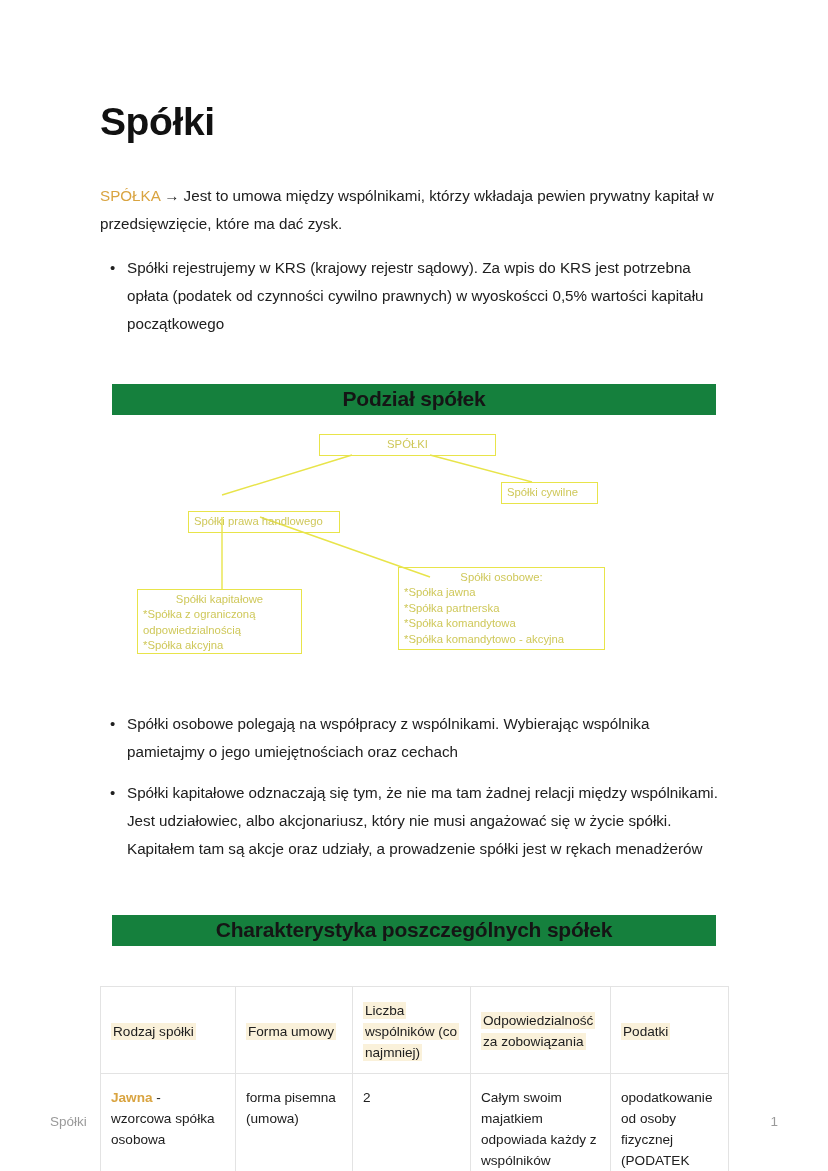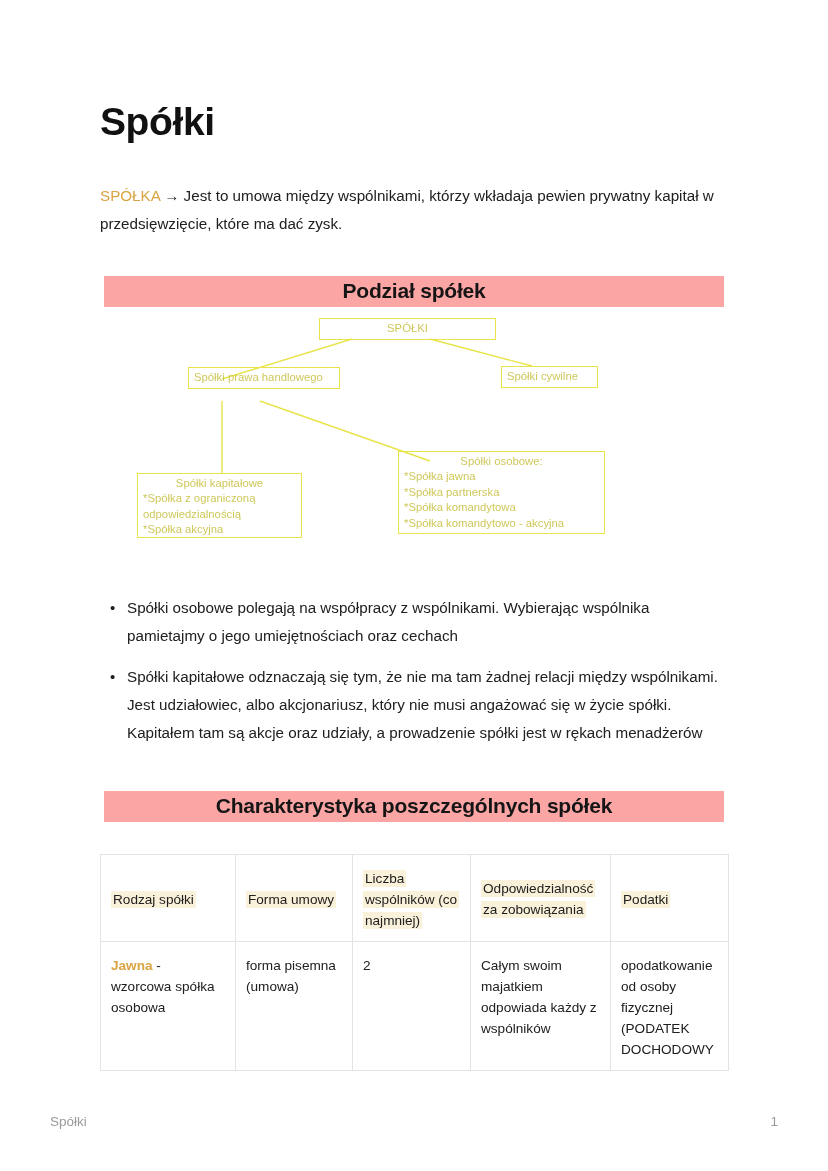--- a/index.html
+++ b/index.html
@@ -77,26 +77,26 @@
     position: absolute;
     left: -17px;
     top: 0;
     font-size: 15px;
     color: #202020;
   }
   ul.bullets.tight li { margin-top: 13px; }
 
   
   .banner {
-    background: #fca5a5;
+    background: #15803d;
     height: 31px;
     display: flex;
     align-items: center;
     justify-content: center;
-    margin: 4px;
+    margin: 12px;
   }
   .banner-text {
     font-size: 21px;
     font-weight: bold;
     color: #151515;
     letter-spacing: -0.2px;
   }
 
   
   .diagram-wrap {
@@ -195,20 +195,23 @@
 <div class="page">
 
   <div class="content">
 
     <h1 class="doc-title">Spółki</h1>
 
     <p class="intro">
       <span class="term-hl">SPÓŁKA</span><span> </span><span class="arrow">→</span><span> </span><span>Jest to umowa między wspólnikami, którzy wkładaja pewien prywatny kapitał w przedsięwzięcie, które ma dać zysk.</span>
     </p>
 
+    <ul class="bullets">
+      <li>Spółki rejestrujemy w KRS (krajowy rejestr sądowy). Za wpis do KRS jest potrzebna opłata  (podatek od czynności cywilno prawnych) w wyoskoścci 0,5% wartości kapitału początkowego</li>
+    </ul>
 
     <div class="spacer-34"></div>
 
     <div class="banner">
       <span class="banner-text">Podział spółek</span>
     </div>
 
     <div class="diagram-wrap">
       <svg class="diagram-svg" viewBox="0 0 628 250">
 
@@ -222,21 +225,21 @@
       </svg>
 
       <div class="dbox center" style="left:219px; top:7px; width:177px; height:22px;">
         <span class="hdr">SPÓŁKI</span>
       </div>
 
       <div class="dbox" style="left:401px; top:55px; width:97px; height:22px;">
         <span class="itm">Spółki cywilne</span>
       </div>
 
-      <div class="dbox" style="left:88px; top:56px; width:152px; height:22px;">
+      <div class="dbox" style="left:88px; top:84px; width:152px; height:22px;">
         <span class="itm">Spółki prawa handlowego</span>
       </div>
 
       <div class="dbox" style="left:37px; top:162px; width:165px; height:65px;">
         <span class="hdr">Spółki kapitałowe</span>
         <span class="itm">*Spółka z ograniczoną</span>
         <span class="itm">odpowiedzialnością</span>
         <span class="itm">*Spółka akcyjna</span>
       </div>
 

